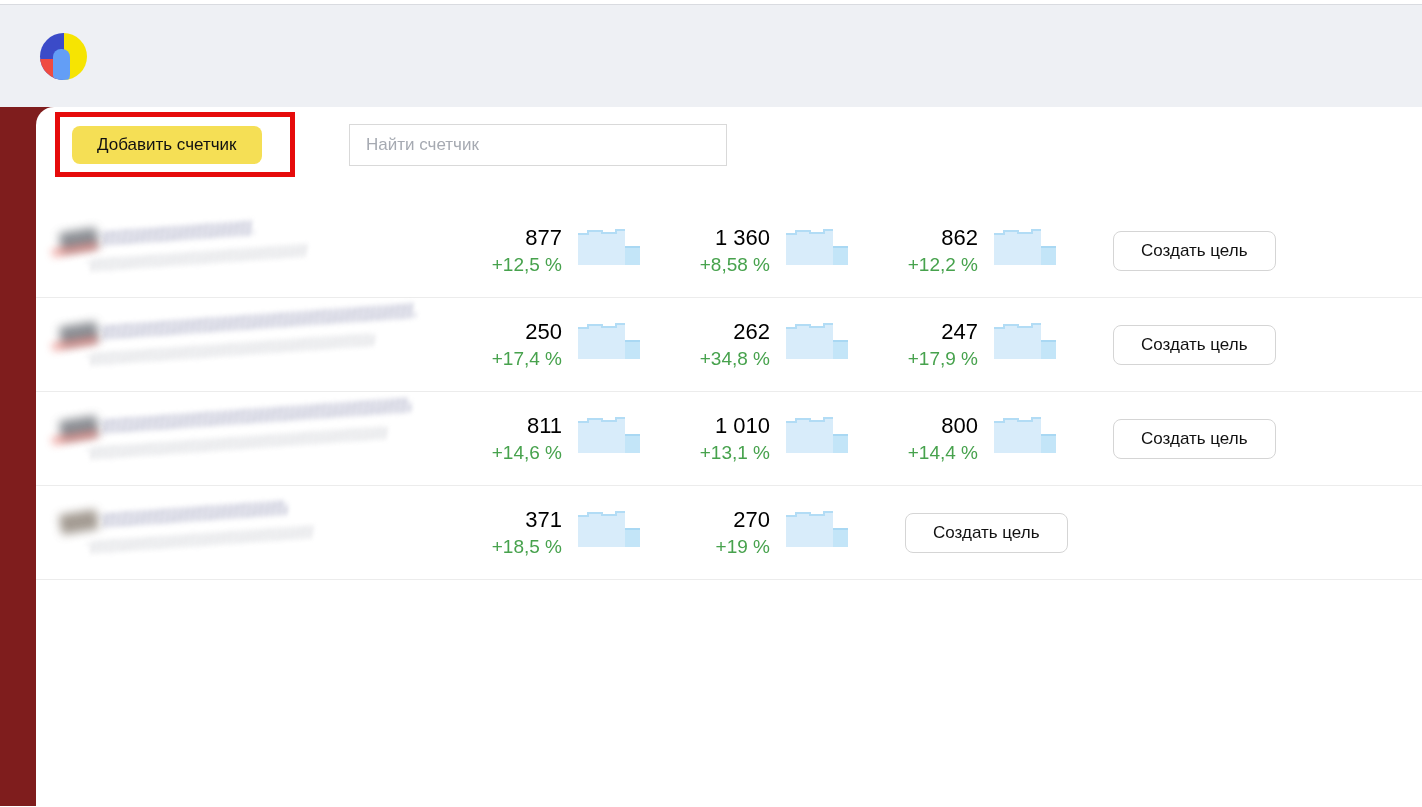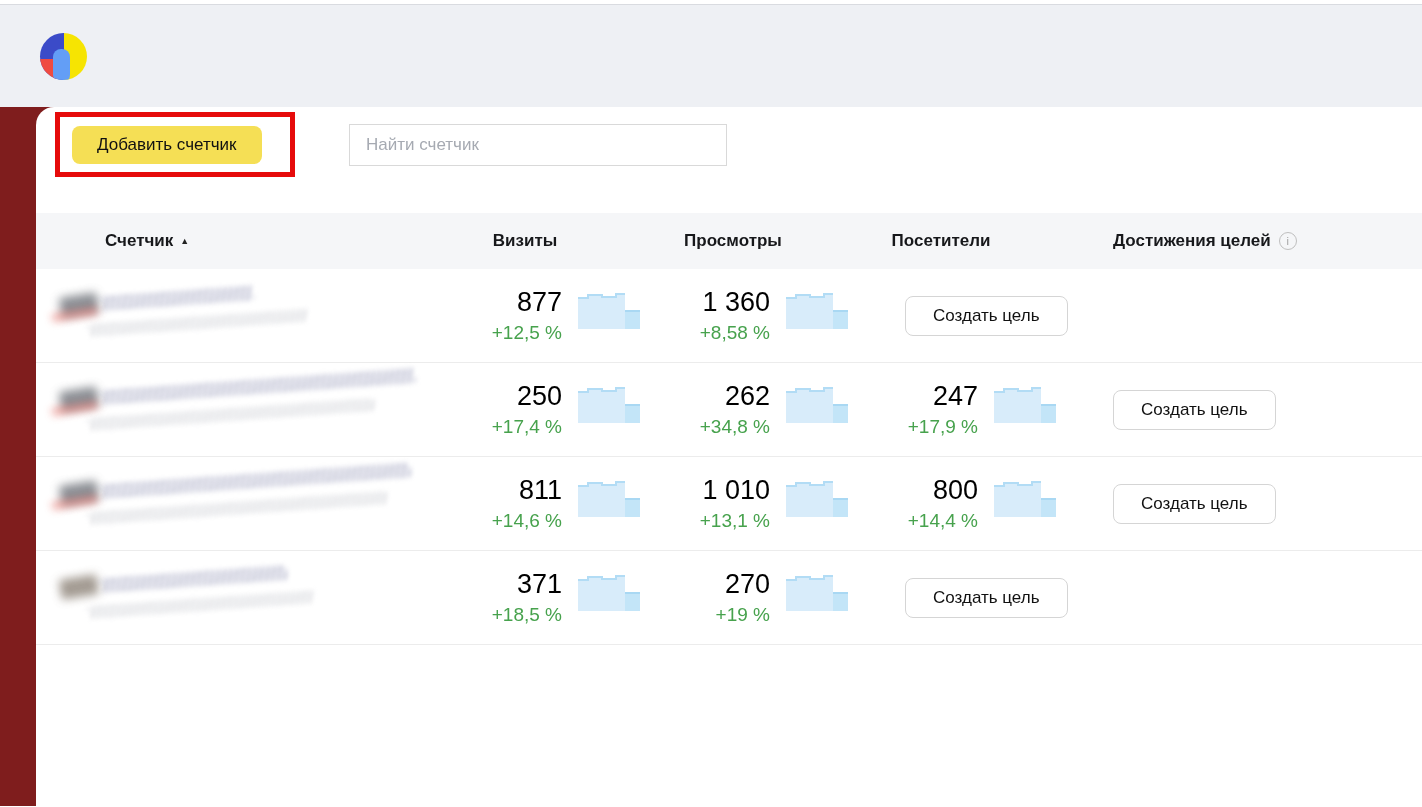--- a/index.html
+++ b/index.html
@@ -69,21 +69,21 @@
   .blur-line.l2 { left: 52px; top: 55px; height: 13px;
                   background: repeating-linear-gradient(105deg, rgba(148,151,163,.5) 0 2px, rgba(255,255,255,0) 2px 6px); }
   .row:nth-child(1) .l1 { width: 153px; } .row:nth-child(1) .l2 { width: 220px; }
   .row:nth-child(2) .l1 { width: 315px; } .row:nth-child(2) .l2 { width: 287px; }
   .row:nth-child(3) .l1 { width: 310px; } .row:nth-child(3) .l2 { width: 300px; }
   .row:nth-child(4) .l1 { width: 186px; } .row:nth-child(4) .l2 { width: 227px; }
 
   
   .metric { display: flex; align-items: center; justify-content: flex-end; gap: 16px; padding-right: 24px; }
   .val { text-align: right; }
-  .num { font-size: 27px; color: #000; white-space: nowrap; line-height: 1.15; }
+  .num { font-size: 22px; color: #000; white-space: nowrap; line-height: 1.15; }
   .delta { font-size: 19px; color: #47a24d; white-space: nowrap; margin-top: 3px; }
   .spark { flex: 0 0 auto; margin-bottom: 12px; }
 
   
   .goal-cell { padding-left: 33px; }
   .goal-btn { height: 40px; padding: 0 27px; background: #fff; border: 1px solid #d5d5d5;
               border-radius: 8px; font-size: 17px; color: #111; font-family: inherit; cursor: pointer; }
 </style>
 </head>
 <body>
@@ -102,33 +102,20 @@
 <div class="main">
   <div class="panel">
 
     <div class="toolbar">
       <div class="annotation-box"></div>
       <button class="add-btn">Добавить счетчик</button>
       <input class="search-input" type="text" placeholder="Найти счетчик" style="">
     </div>
 
 
-    <div class="grid thead">
-      <div class="th-counter">
-        <span>Счетчик</span>
-        <span class="sort-arrow">▲</span>
-      </div>
-      <div class="th-metric">Визиты</div>
-      <div class="th-metric">Просмотры</div>
-      <div class="th-metric">Посетители</div>
-      <div class="th-goals">
-        <span>Достижения целей</span>
-        <span class="info-icon">i</span>
-      </div>
-    </div>
 
     <div id="rows">
   <div class="grid row tint-red">
     <div class="name-cell">
       <div class="icon-blob"></div>
       <div class="icon-red"></div>
       <div class="blur-line l1"></div>
       <div class="blur-line l2"></div>
     </div>
 
@@ -151,20 +138,32 @@
         <div class="delta">+8,58 %</div>
       </div>
       <svg class="spark" width="62" height="40" viewBox="0 0 62 40">
         <path d="M0 9 L10 9 L10 6 L24 6 L24 8 L38 8 L38 5 L47 5 L47 40 L0 40 Z" fill="#d8ecfa"></path>
         <path d="M0 9 L10 9 L10 6 L24 6 L24 8 L38 8 L38 5 L47 5" fill="none" stroke="#b2dcf5" stroke-width="2"></path>
         <rect x="47" y="21" width="15" height="19" fill="#c3e5f8"></rect>
         <rect x="47" y="21" width="15" height="2" fill="#a9d8f3"></rect>
       </svg>
     </div>
 
+    <div class="metric">
+      <div class="val">
+        <div class="num">862</div>
+        <div class="delta">+12,2 %</div>
+      </div>
+      <svg class="spark" width="62" height="40" viewBox="0 0 62 40">
+        <path d="M0 9 L10 9 L10 6 L24 6 L24 8 L38 8 L38 5 L47 5 L47 40 L0 40 Z" fill="#d8ecfa"></path>
+        <path d="M0 9 L10 9 L10 6 L24 6 L24 8 L38 8 L38 5 L47 5" fill="none" stroke="#b2dcf5" stroke-width="2"></path>
+        <rect x="47" y="21" width="15" height="19" fill="#c3e5f8"></rect>
+        <rect x="47" y="21" width="15" height="2" fill="#a9d8f3"></rect>
+      </svg>
+    </div>
 
     <div class="goal-cell">
       <button class="goal-btn">Создать цель</button>
     </div>
   </div>
 
   <div class="grid row tint-red">
     <div class="name-cell">
       <div class="icon-blob"></div>
       <div class="icon-red"></div>

